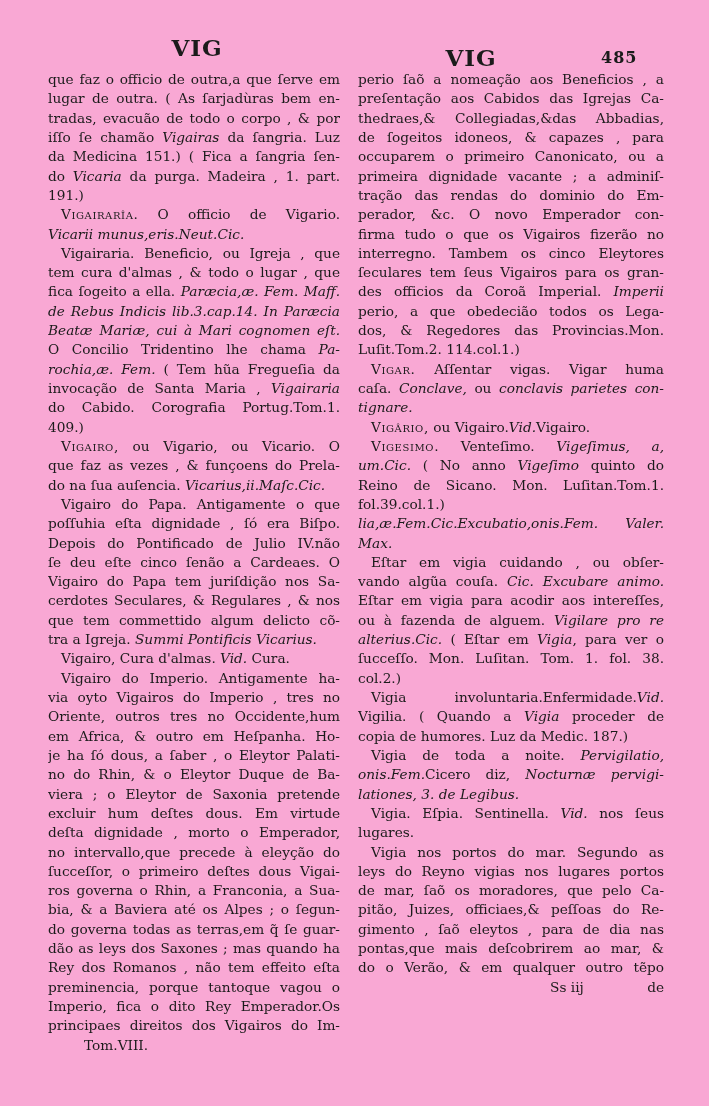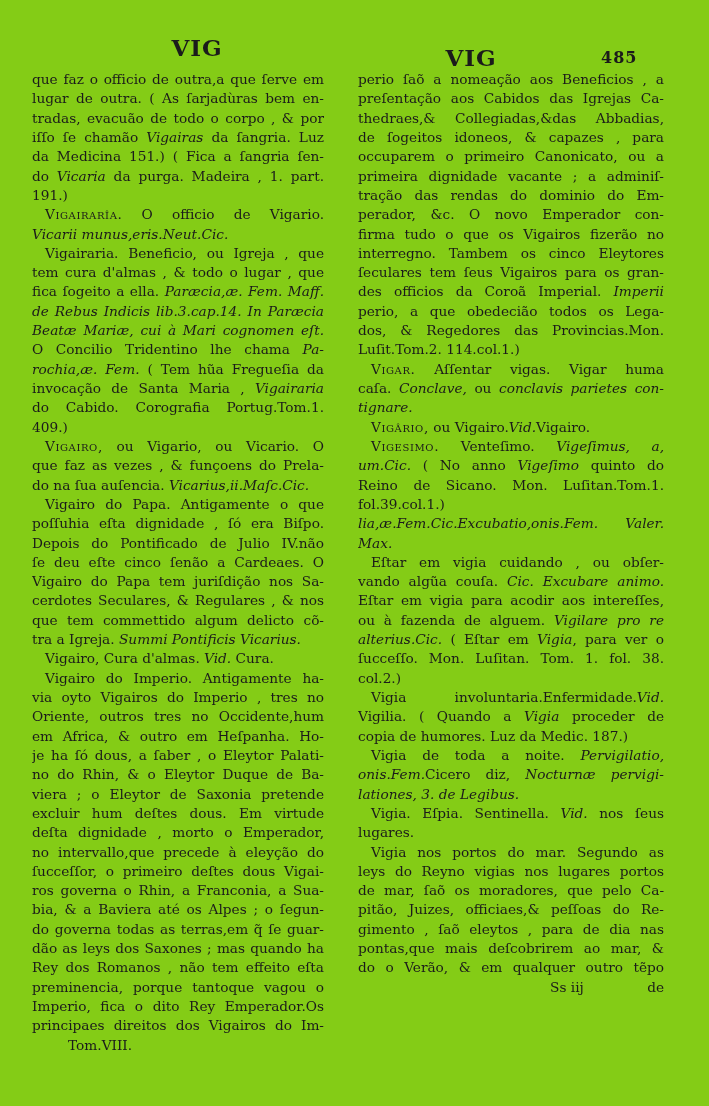--- a/index.html
+++ b/index.html
@@ -1,37 +1,37 @@
 <!DOCTYPE html>
 <html><head>
 <meta charset="utf-8">
 <style>
   html,body { margin:0; padding:0; background:#e8e8e8; }
   .page {
     position:relative;
     width:709px; height:1106px;
     margin:0 auto;
-    background:#84cc16;
+    background:#f9a8d4;
     color:#1b1b1b;
     font-family:"DejaVu Serif", serif;
     overflow:hidden;
   }
   .hdr {
     position:absolute;
     font-size:23px;
     font-weight:bold;
     letter-spacing:1px;
     width:90px;
     text-align:center;
   }
   .hdr-left  { top:34px; left:152px; }
   .hdr-right { top:44px; left:426px; }
   .page-num  { position:absolute; top:48px; left:601px; font-size:16px; font-weight:bold; letter-spacing:1px; }
   .col { position:absolute; top:70px; }
-  .col-left  { left:32px;  width:292px; }
+  .col-left  { left:48px;  width:292px; }
   .col-right { left:358px; width:306px; }
   .line {
     height:19.32px;
     line-height:19.32px;
     font-size:13.7px;
     text-align:justify;
     text-align-last:justify;
     text-justify:inter-word;
     overflow:hidden;
     white-space:normal;

